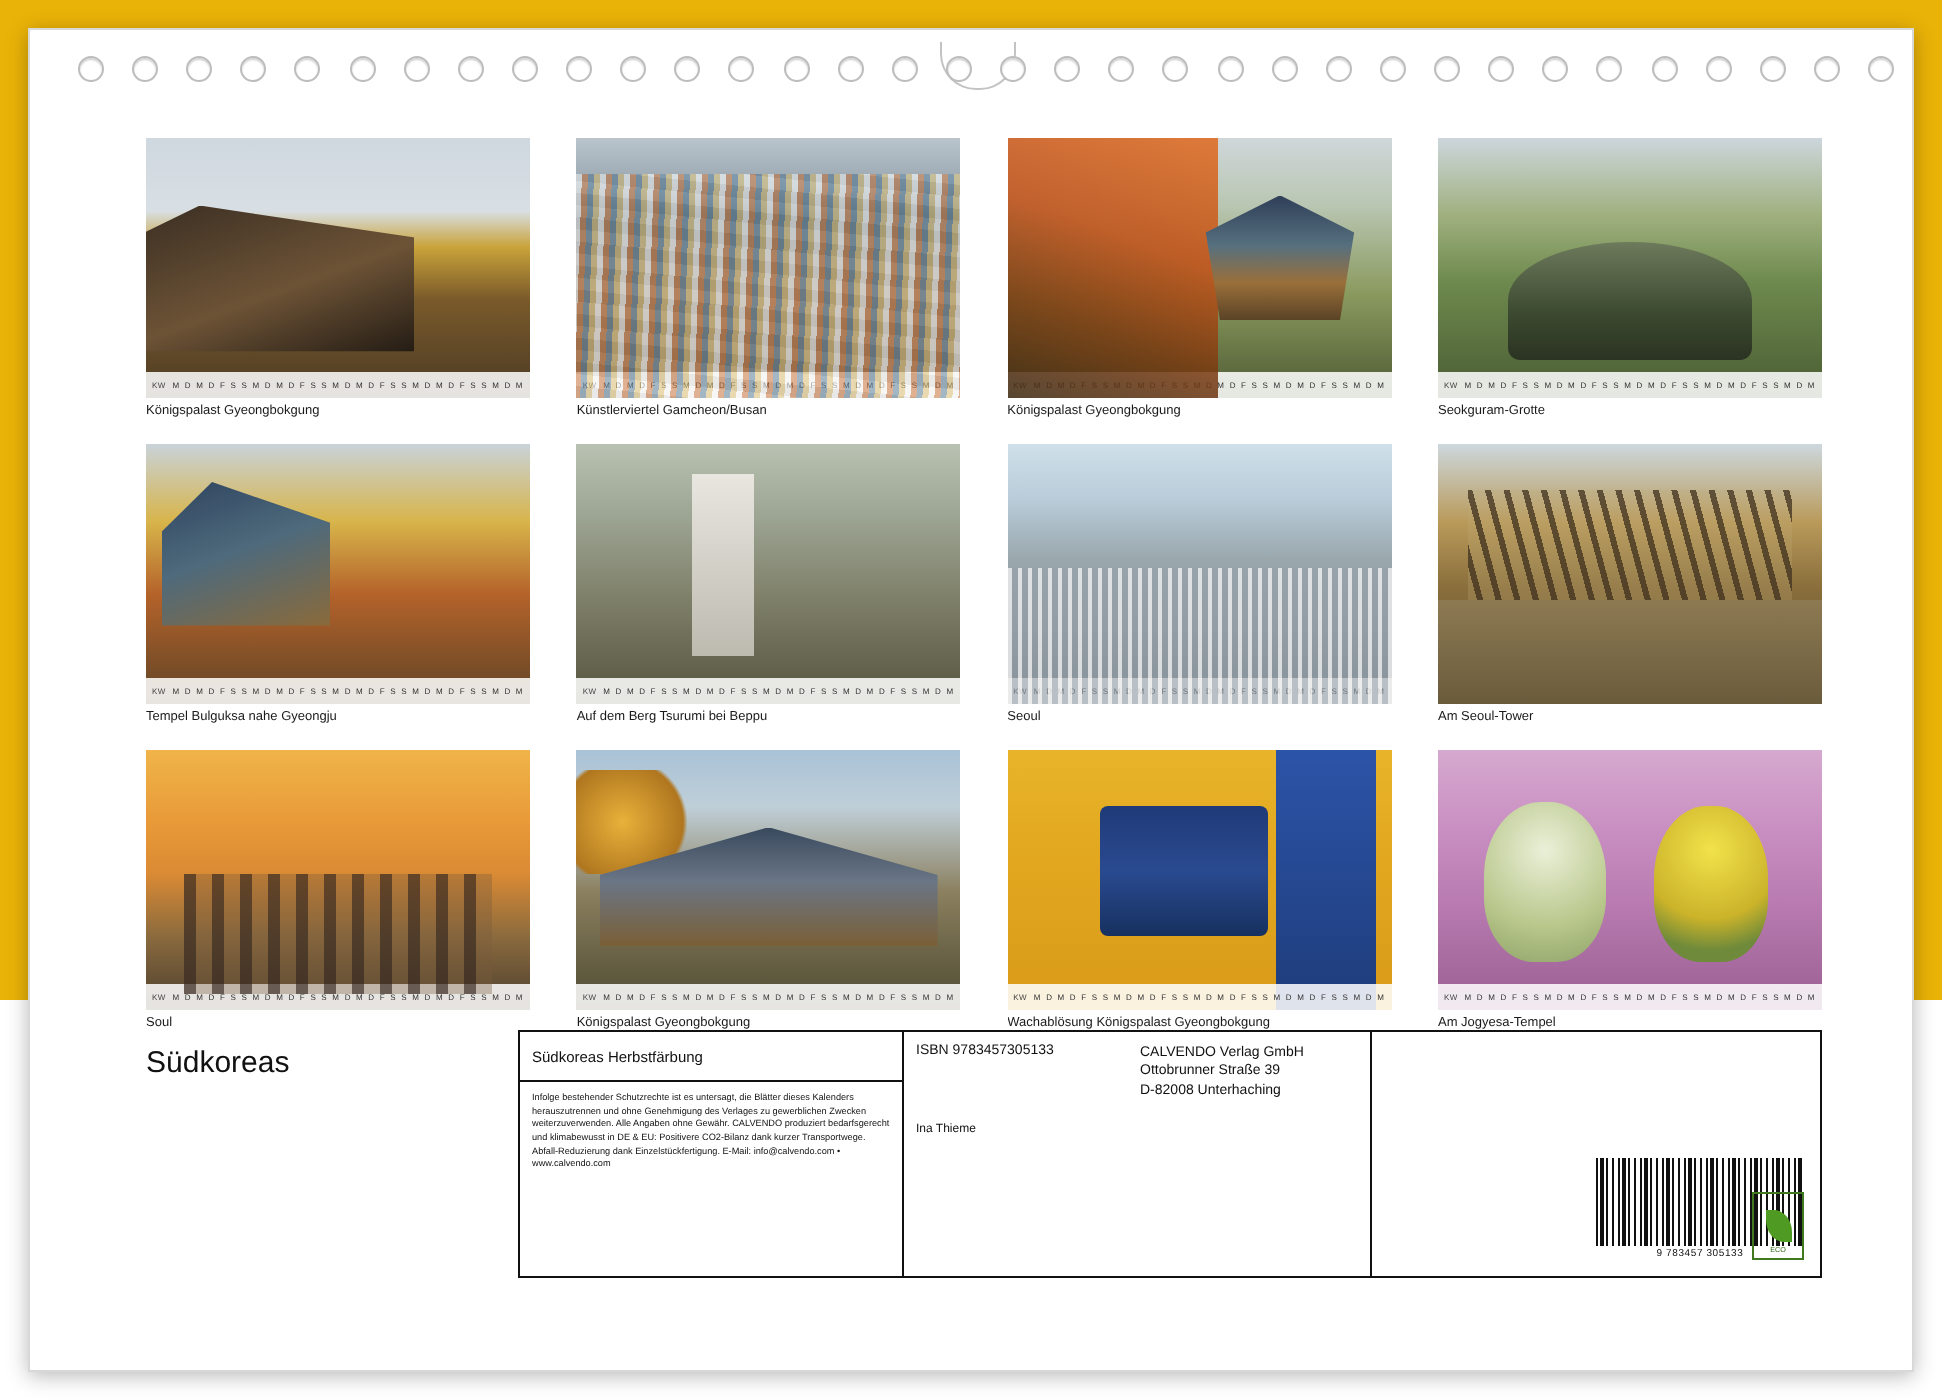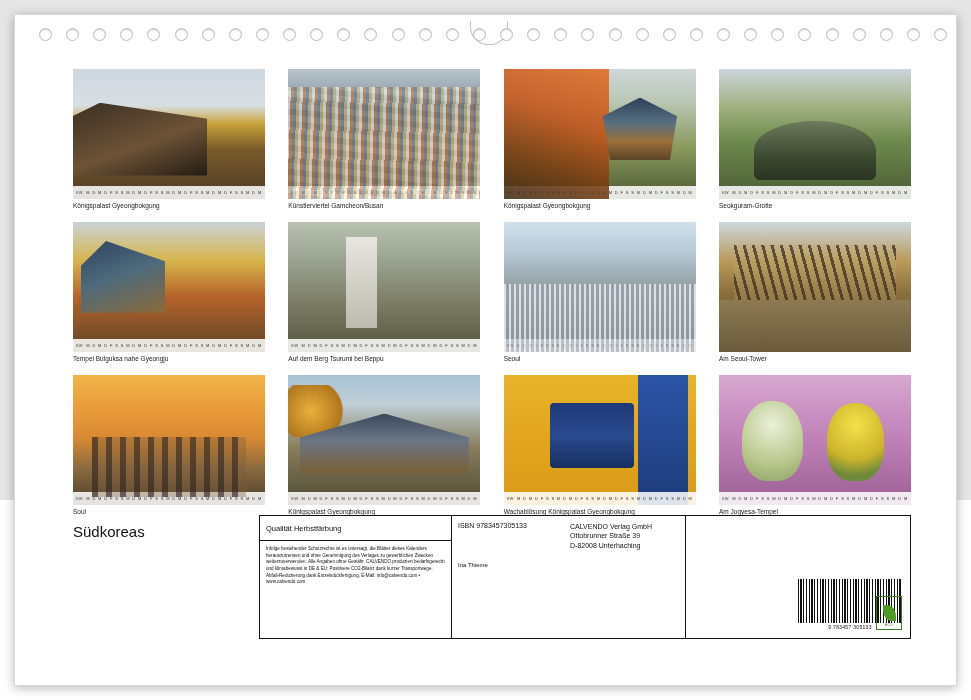--- a/index.html
+++ b/index.html
@@ -1,18 +1,18 @@
 <!DOCTYPE html>
 <html><head>
 <meta charset="utf-8">
 <style>
   html,body{margin:0;padding:0;background:#ffffff;}
   body{width:971px;height:700px;font-family:"Liberation Sans",sans-serif;overflow:hidden;}
 
-  .page{position:relative;width:971px;height:500px;background:#e5e5e5;}
+  .page{position:relative;width:971px;height:500px;background:#eab308;}
 
   
   .sheet{
     position:absolute;left:14px;top:14px;width:943px;height:672px;
     background:#ffffff;
     box-shadow:0 2px 10px rgba(0,0,0,0.28);
     border:1px solid #d8d8d6;
     box-sizing:border-box;
   }
 
@@ -714,21 +714,21 @@
 
     <div class="bottom">
 
       <div class="book-title">
         <div>Südkoreas</div>
       </div>
 
       <div class="info-box">
 
         <div class="col col-a">
-          <div class="cell-title">Qualität Herbstfärbung</div>
+          <div class="cell-title">Südkoreas Herbstfärbung</div>
           <div class="legal">Infolge bestehender Schutzrechte ist es untersagt, die Blätter dieses Kalenders herauszutrennen und ohne Genehmigung des Verlages zu gewerblichen Zwecken weiterzuverwenden. Alle Angaben ohne Gewähr. CALVENDO produziert bedarfsgerecht und klimabewusst in DE &amp; EU: Positivere CO2-Bilanz dank kurzer Transportwege. Abfall-Reduzierung dank Einzelstückfertigung. E-Mail: info@calvendo.com • www.calvendo.com</div>
         </div>
 
         <div class="col col-b">
           <div class="isbn-row">
             <div class="isbn">ISBN 9783457305133</div>
             <div class="pub">
               <div>CALVENDO Verlag GmbH</div>
               <div>Ottobrunner Straße 39</div>
               <div>D-82008 Unterhaching</div>

